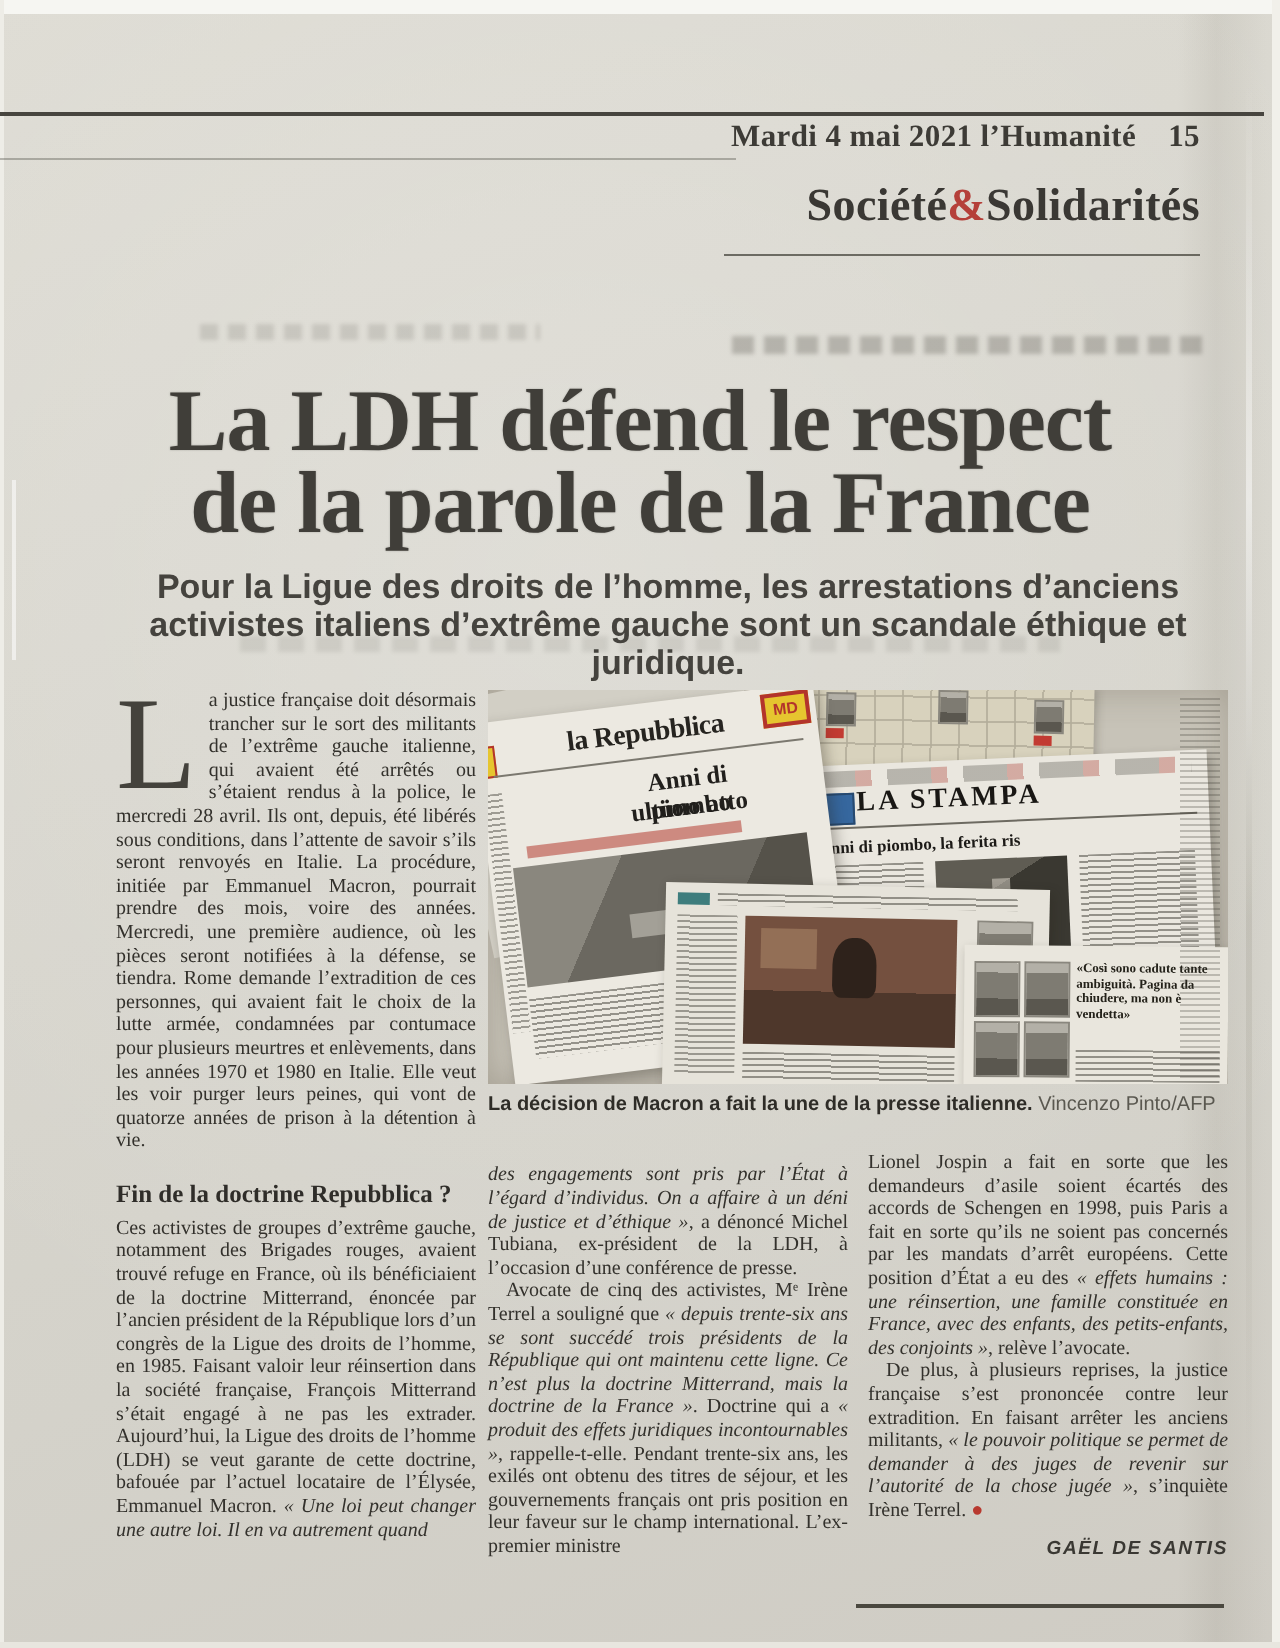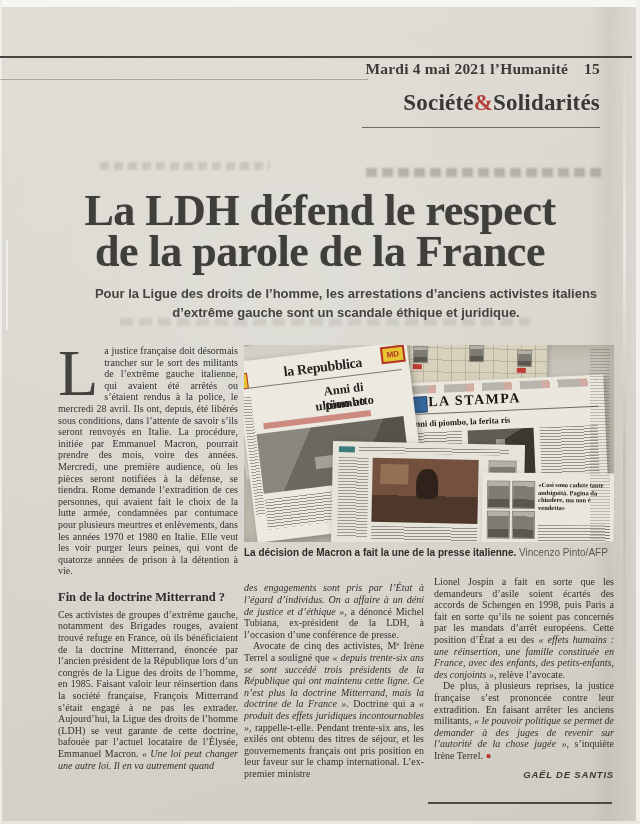--- a/index.html
+++ b/index.html
@@ -46,22 +46,22 @@
      background:repeating-linear-gradient(90deg,rgba(80,78,70,.8) 0 13px,transparent 13px 19px);}
 
   
   .kicker-row{position:absolute;left:58px;top:166px;width:556px;text-align:center;}
   .kicker{display:inline-block;background:#cc473f;color:#f4efe8;font-family:"Liberation Sans",sans-serif;
     font-size:9.5px;font-weight:700;letter-spacing:2px;padding:4px 9px 3px;}
   .headline{position:absolute;left:14px;top:190px;width:612px;margin:0;text-align:center;
     font-size:44px;line-height:41px;font-weight:700;color:#403e39;letter-spacing:-.5px;
     text-shadow:0 0 1px rgba(64,62,57,.35);}
   .headline span{display:block;}
-  .standfirst{position:absolute;left:84px;top:284px;width:524px;margin:0;text-align:center;
-    font-family:"Liberation Sans",sans-serif;font-size:13px;line-height:19px;font-weight:600;color:#45433e;}
+  .standfirst{position:absolute;left:72px;top:284px;width:524px;margin:0;text-align:center;
+    font-family:"Liberation Sans",sans-serif;font-size:17px;line-height:19px;font-weight:600;color:#45433e;}
 
   
   .main{position:absolute;left:58px;top:345px;width:556px;display:flex;gap:6px;}
   .col1{width:180px;flex:none;}
   .right-zone{width:370px;flex:none;}
   .body{margin:0;font-size:10px;line-height:11.6px;text-align:justify;color:#33312c;hyphens:auto;}
   .body.indent{text-indent:9px;}
   .seg-i{font-style:italic;}
   .seg-r{color:#b8392f;}
   .dropcap{float:left;font-size:66px;line-height:51px;height:55px;margin:2px 6px 0 0;color:#44423c;}
@@ -175,21 +175,21 @@
   <h1 class="headline">
     <span>La LDH défend le respect</span>
     <span>de la parole de la France</span>
   </h1>
   <p class="standfirst">Pour la Ligue des droits de l’homme, les arrestations d’anciens activistes italiens d’extrême gauche sont un scandale éthique et juridique.</p>
 
   <div class="main">
 
     <div class="col1">
       <p class="body"><span class="dropcap">L</span><span><span>a justice française doit désormais trancher sur le sort des militants de l’extrême gauche italienne, qui avaient été arrêtés ou s’étaient rendus à la police, le mercredi 28 avril. Ils ont, depuis, été libérés sous conditions, dans l’attente de savoir s’ils seront renvoyés en Italie. La procédure, initiée par Emmanuel Macron, pourrait prendre des mois, voire des années. Mercredi, une première audience, où les pièces seront notifiées à la défense, se tiendra. Rome demande l’extradition de ces personnes, qui avaient fait le choix de la lutte armée, condamnées par contumace pour plusieurs meurtres et enlèvements, dans les années 1970 et 1980 en Italie. Elle veut les voir purger leurs peines, qui vont de quatorze années de prison à la détention à vie.</span></span></p>
-      <h3 class="crosshead">Fin de la doctrine Mitterrand ?</h3>
+      <h3 class="crosshead">Fin de la doctrine Repubblica ?</h3>
       <p class="body"><span>Ces activistes de groupes d’extrême gauche, notamment des Brigades rouges, avaient trouvé refuge en France, où ils bénéficiaient de la doctrine Mitterrand, énoncée par l’ancien président de la République lors d’un congrès de la Ligue des droits de l’homme, en 1985. Faisant valoir leur réinsertion dans la société française, François Mitterrand s’était engagé à ne pas les extrader. Aujourd’hui, la Ligue des droits de l’homme (LDH) se veut garante de cette doctrine, bafouée par l’actuel locataire de l’Élysée, Emmanuel Macron. </span><span class="seg-i">« Une loi peut changer une autre loi. Il en va autrement quand</span></p>
     </div>
 
     <div class="right-zone">
 
       <div class="photo">
         <div class="p-bgl"></div>
 
         <div class="p-map">
           <span class="m-streets"></span>

